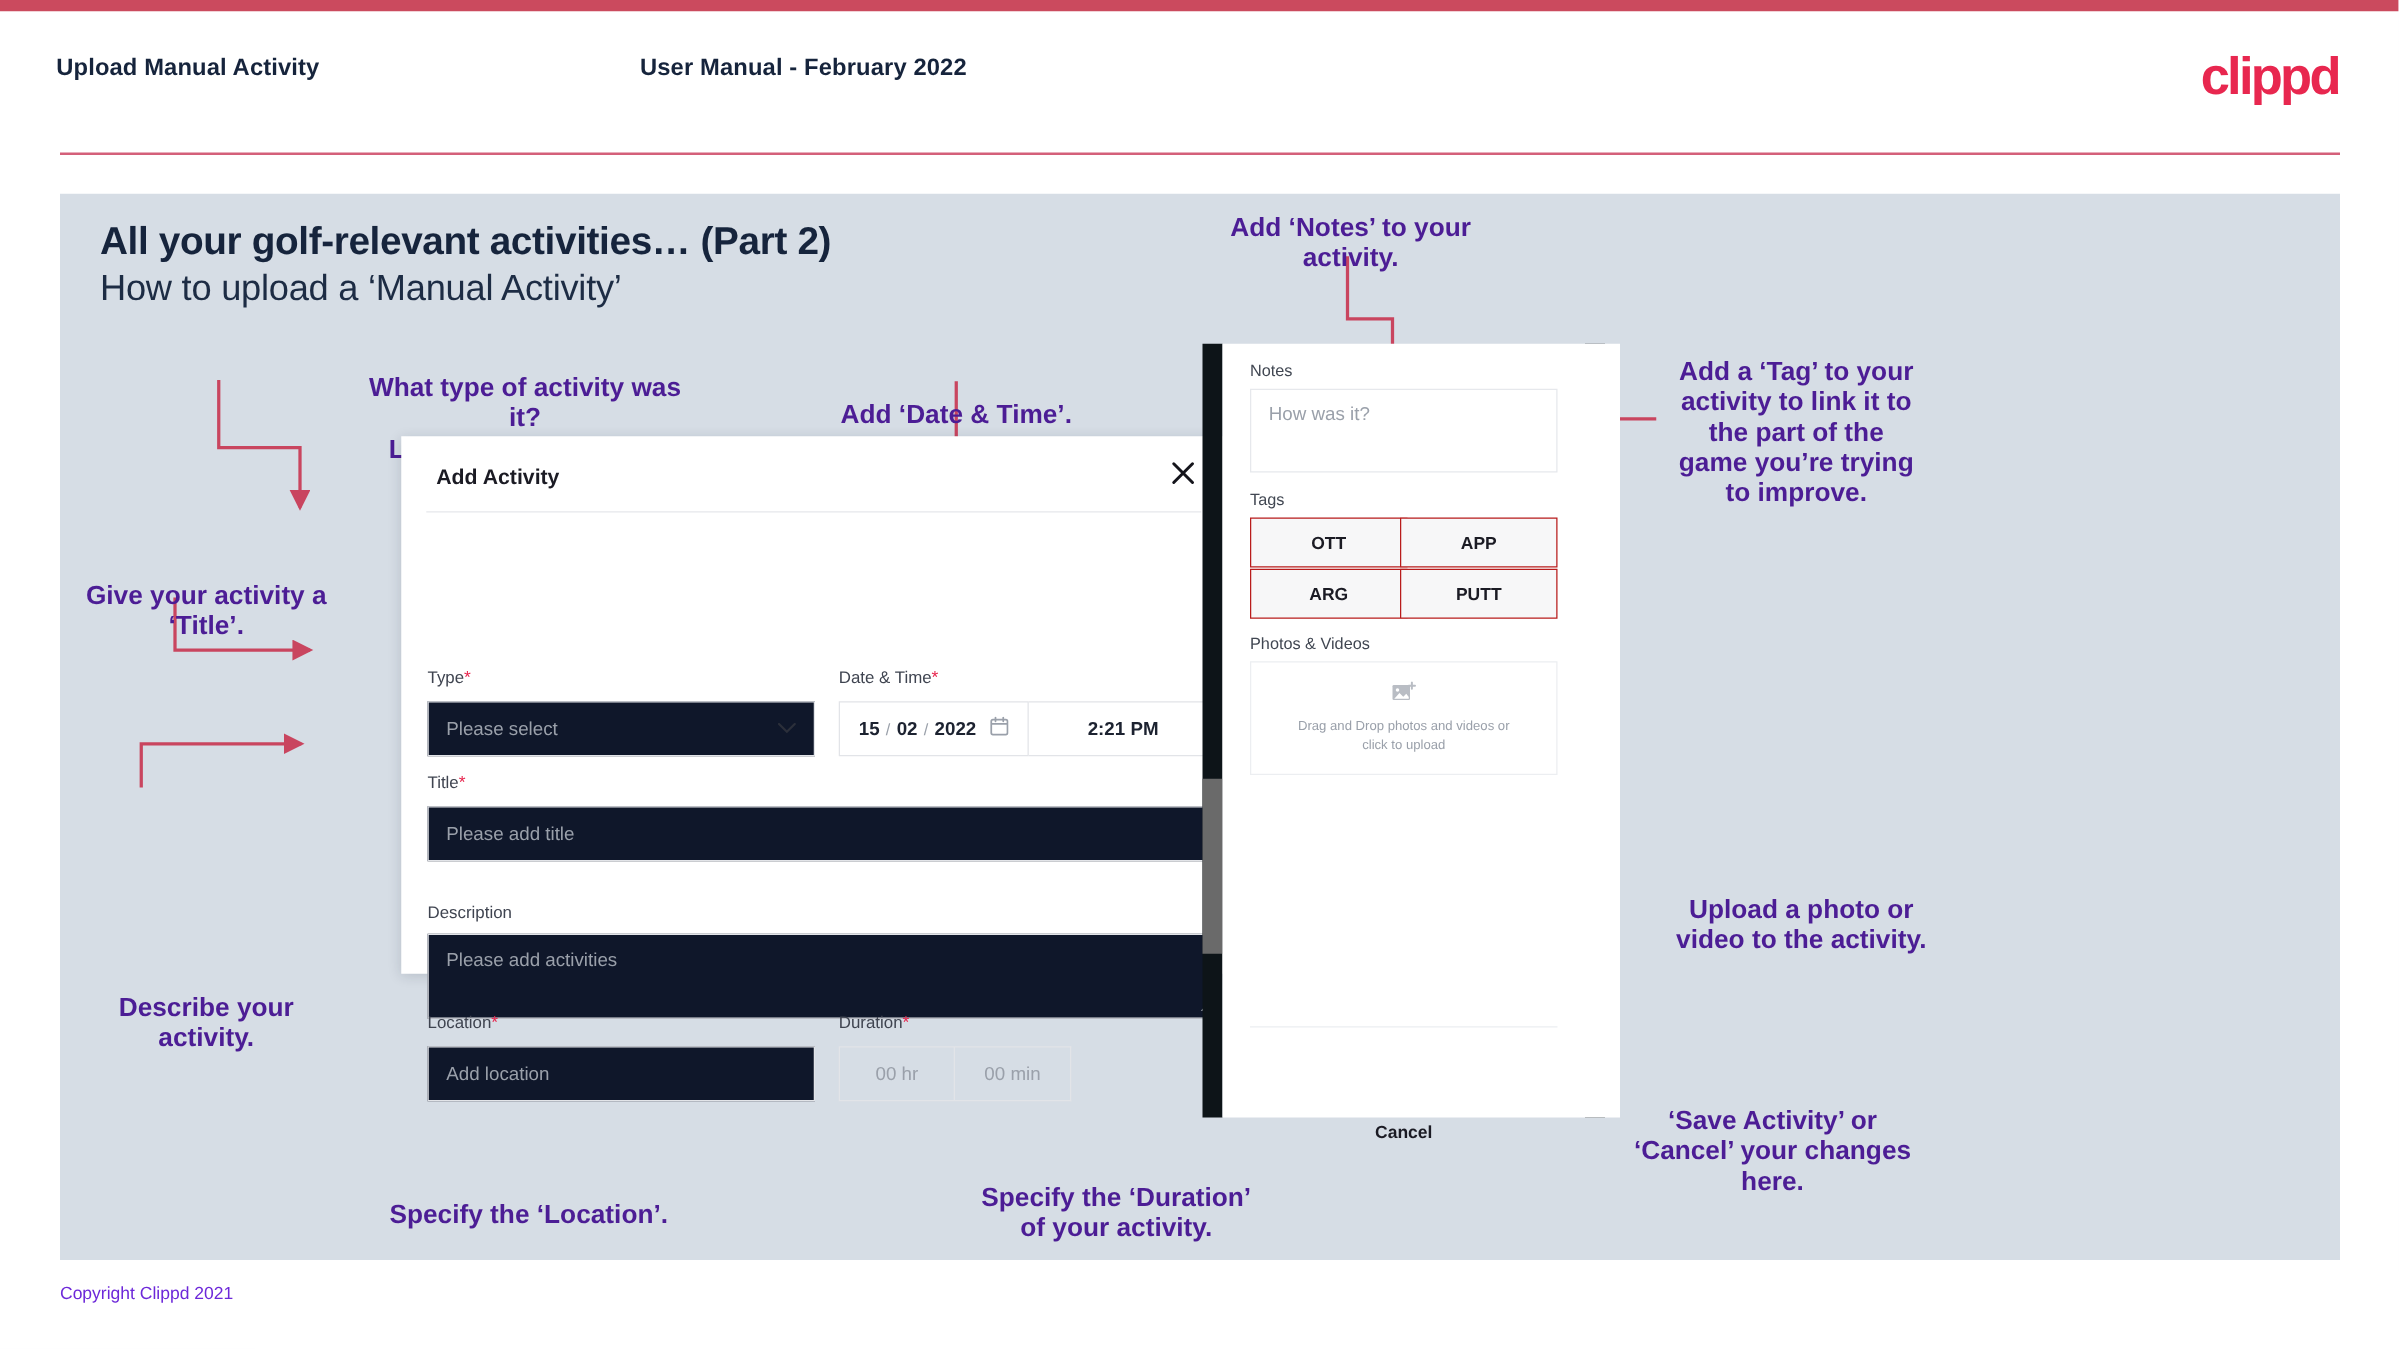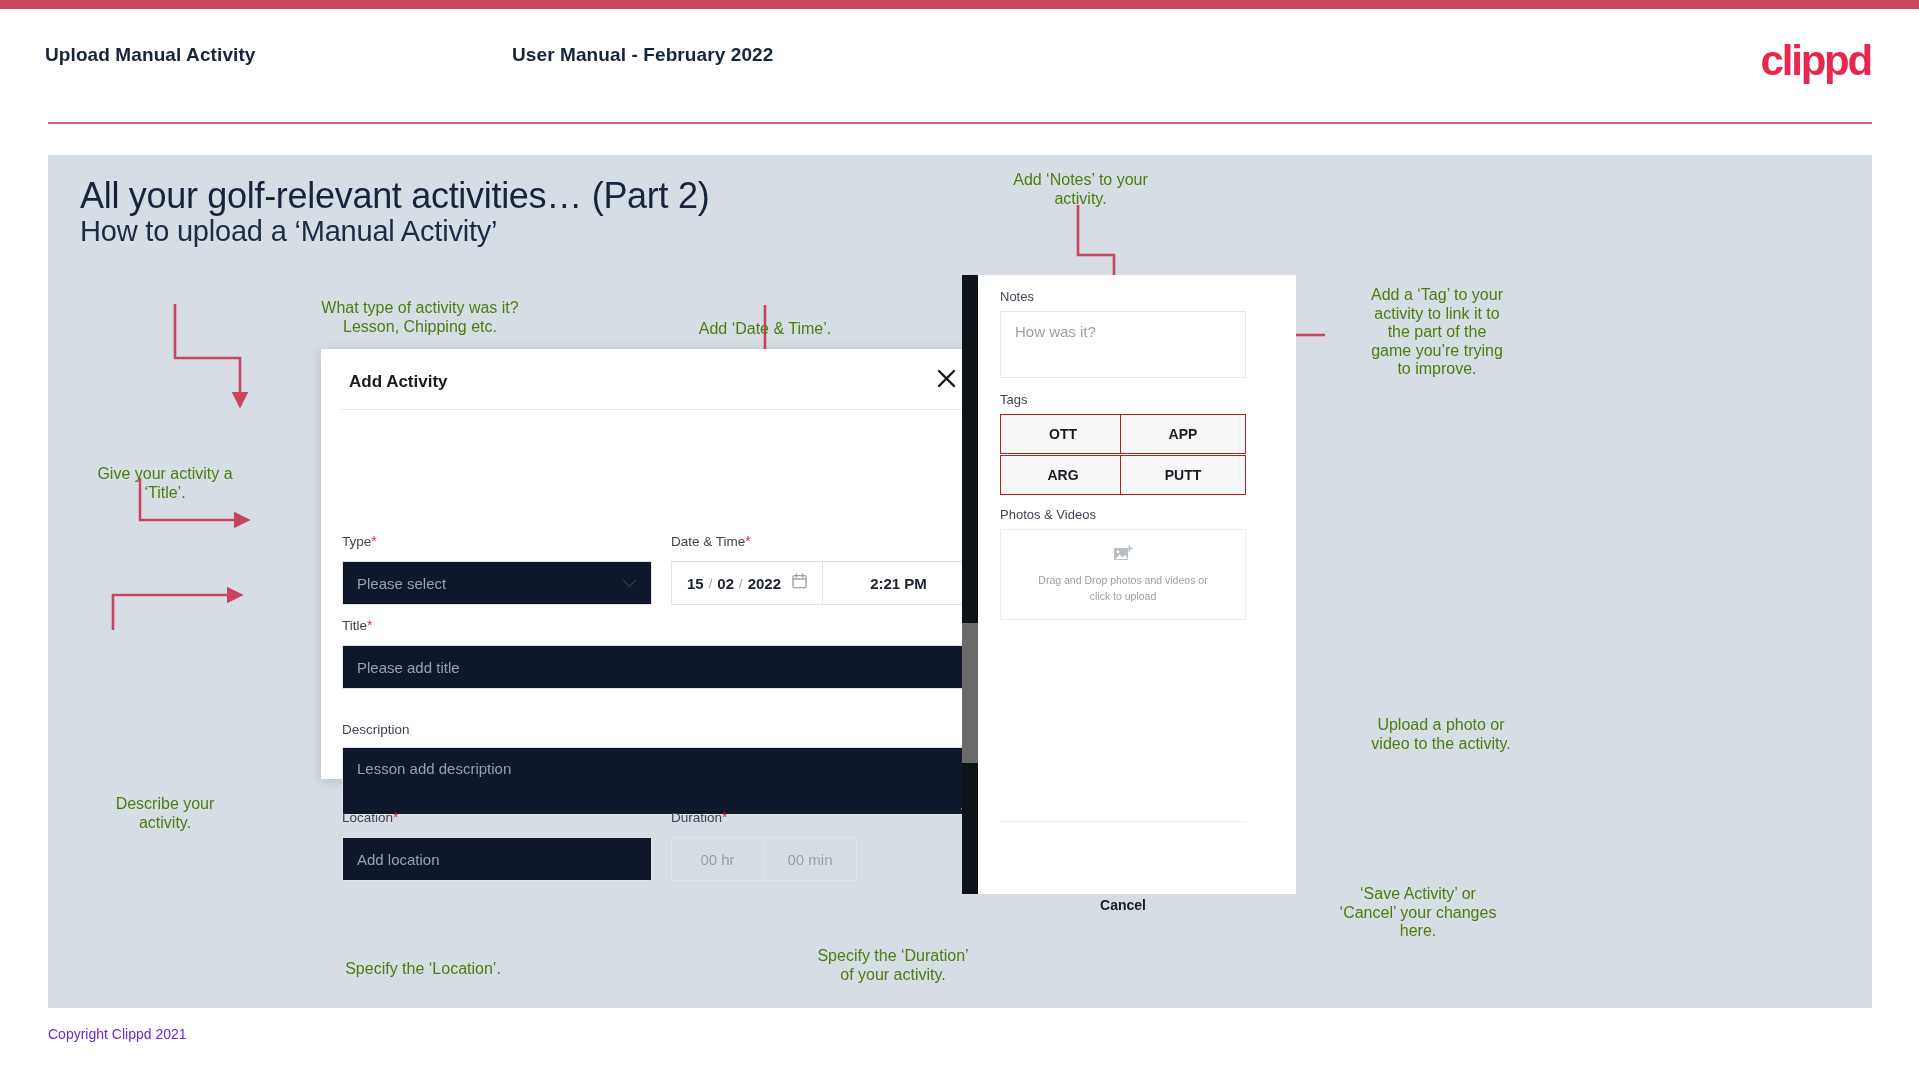--- a/index.html
+++ b/index.html
@@ -46,37 +46,37 @@
 
   
   .slide {
     position: absolute; left: 48px; top: 155px;
     width: 1824px; height: 853px;
     background: #d6dde5;
   }
 
   .title-1 {
     position: absolute; left: 32px; top: 20px;
-    font-size: 36px; font-weight: 400; color: #16243c;
+    font-size: 31px; font-weight: 700; color: #16243c;
     letter-spacing: -.3px;
   }
   .title-2 {
     position: absolute; left: 32px; top: 60px;
     font-size: 29px; font-weight: 400; color: #1d2c44;
     letter-spacing: -.2px;
   }
 
   
   .note {
     position: absolute;
-    color: #4d7c0f;
-    font-size: 16px;
+    color: #4c1d95;
+    font-size: 21px;
     line-height: 1.16;
     text-align: center;
-    font-weight: 400;
+    font-weight: 700;
   }
 
   
   .leaders {
     position: absolute; left: 0; top: 0;
     width: 1824px; height: 853px;
     pointer-events: none;
   }
 
   
@@ -344,21 +344,21 @@
         <span>Title</span><span class="req">*</span>
       </div>
       <div class="inputbox" style="left:21px; top:296px; width:633px; height:44px;">
         <span class="ph">Please add title</span>
       </div>
 
       <div class="field-label" style="left:21px; top:372px;">
         <span>Description</span><span class="req"></span>
       </div>
       <div class="inputbox" style="left:21px; top:398px; width:633px; height:68px; align-items:flex-start; position:absolute;">
-        <span class="ph" style="padding-top:12px;">Lesson add description</span>
+        <span class="ph" style="padding-top:12px;">Please add activities</span>
         <span class="resize-grip">◢</span>
       </div>
 
       <div class="field-label" style="left:21px; top:460px;">
         <span>Location</span><span class="req">*</span>
       </div>
       <div class="inputbox" style="left:21px; top:488px; width:310px; height:44px;">
         <span class="ph">Add location</span>
       </div>
 

